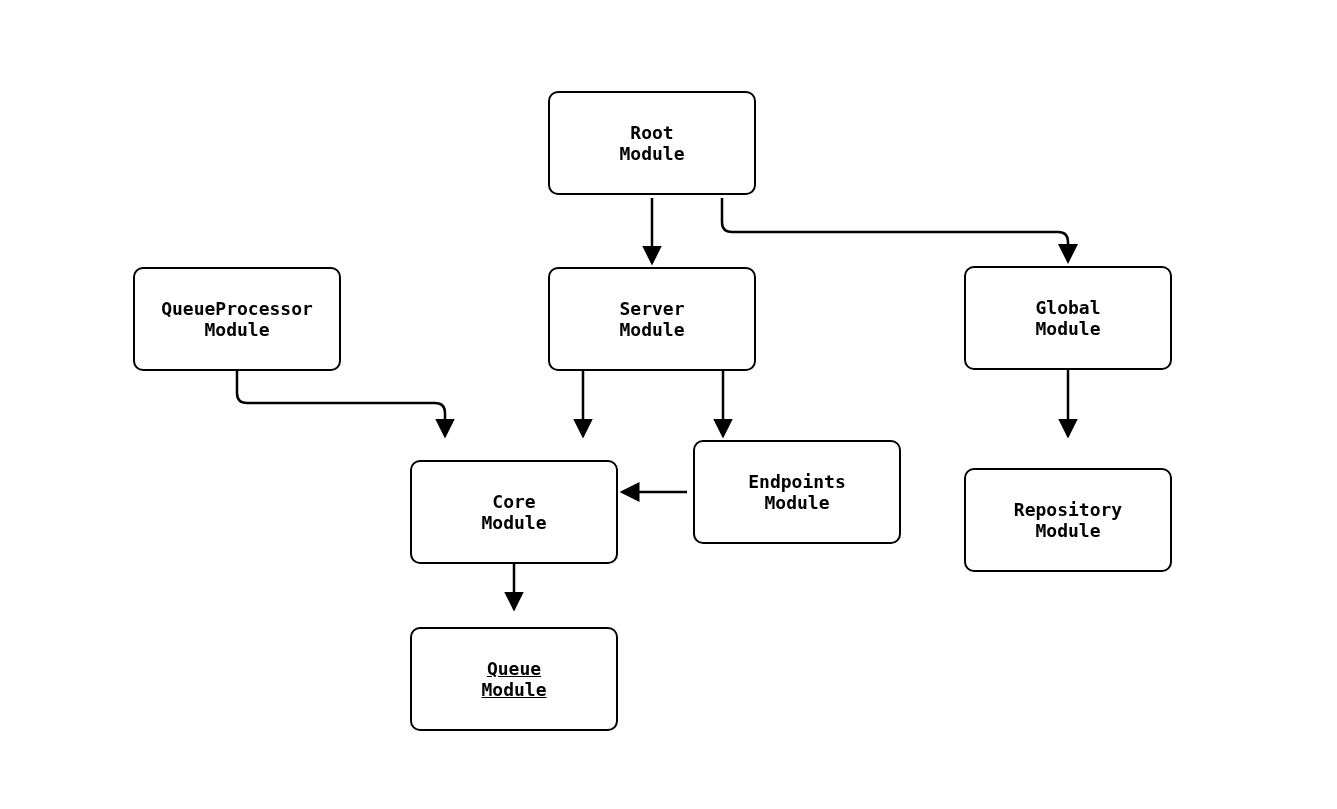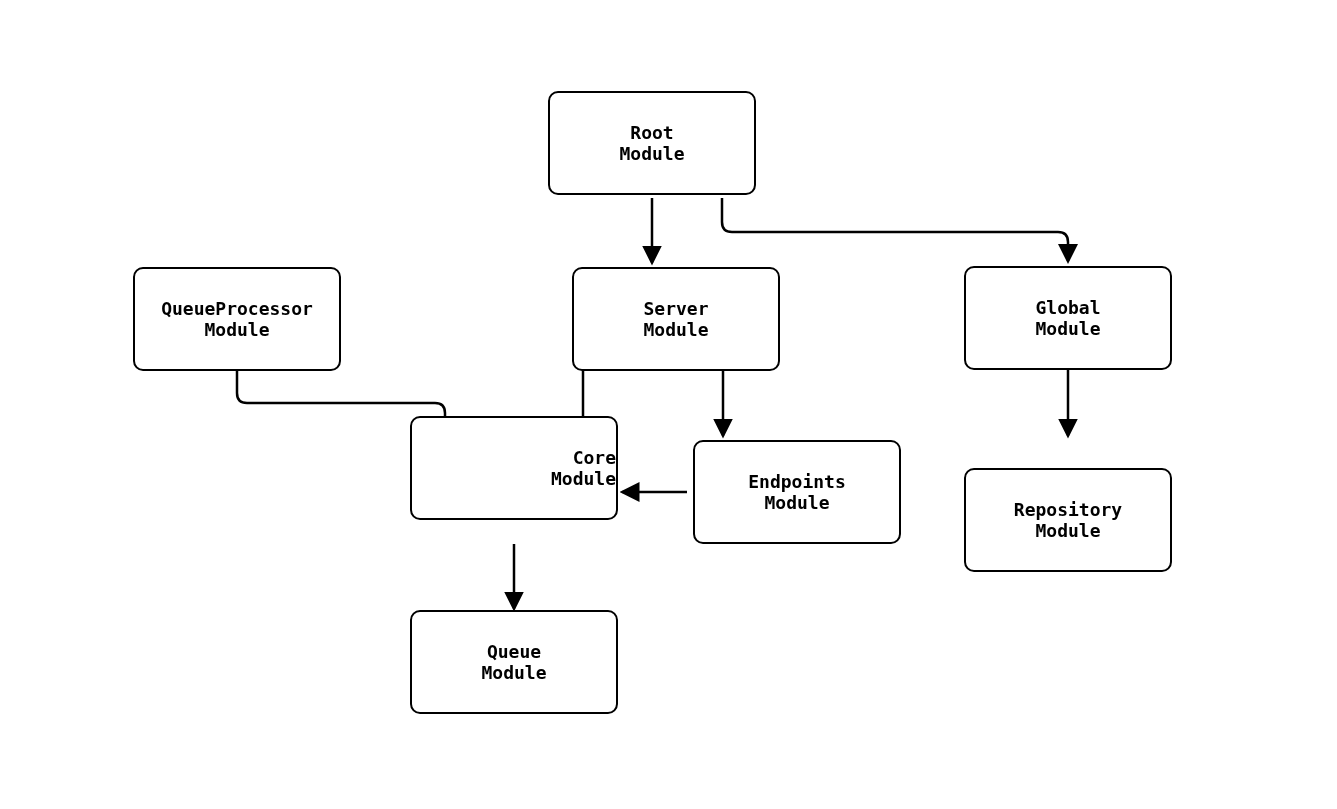--- a/index.html
+++ b/index.html
@@ -41,27 +41,27 @@
     justify-content: center;
     text-align: center;
     font-weight: bold;
     font-size: 18px;
     line-height: 21px;
     color: #000000;
   }
   .node span { display: block; }
 
   .node-root           { left: 548px; top: 91px;  }
-  .node-server         { left: 548px; top: 267px; margin-left: 24px; }
+  .node-server         { left: 548px; top: 267px; }
   .node-queueprocessor { left: 133px; top: 267px; }
   .node-global         { left: 964px; top: 266px; }
-  .node-core           { left: 410px; top: 416px; align-items: flex-end; }
+  .node-core           { left: 410px; top: 460px; }
   .node-endpoints      { left: 693px; top: 440px; }
   .node-repository     { left: 964px; top: 468px; }
-  .node-queue          { left: 410px; top: 610px; }
+  .node-queue          { left: 410px; top: 627px; text-decoration: underline; }
 </style>
 </head>
 <body>
 
 <div class="canvas">
 
   <svg class="edges" viewBox="0 0 1337 809" xmlns="http://www.w3.org/2000/svg">
     <defs>
       <marker id="arrow" viewBox="0 0 10 10" refX="8.5" refY="5" markerWidth="8" markerHeight="8" orient="auto-start-reverse">
         <path d="M0,0 L10,5 L0,10 z" fill="#000000"></path>

